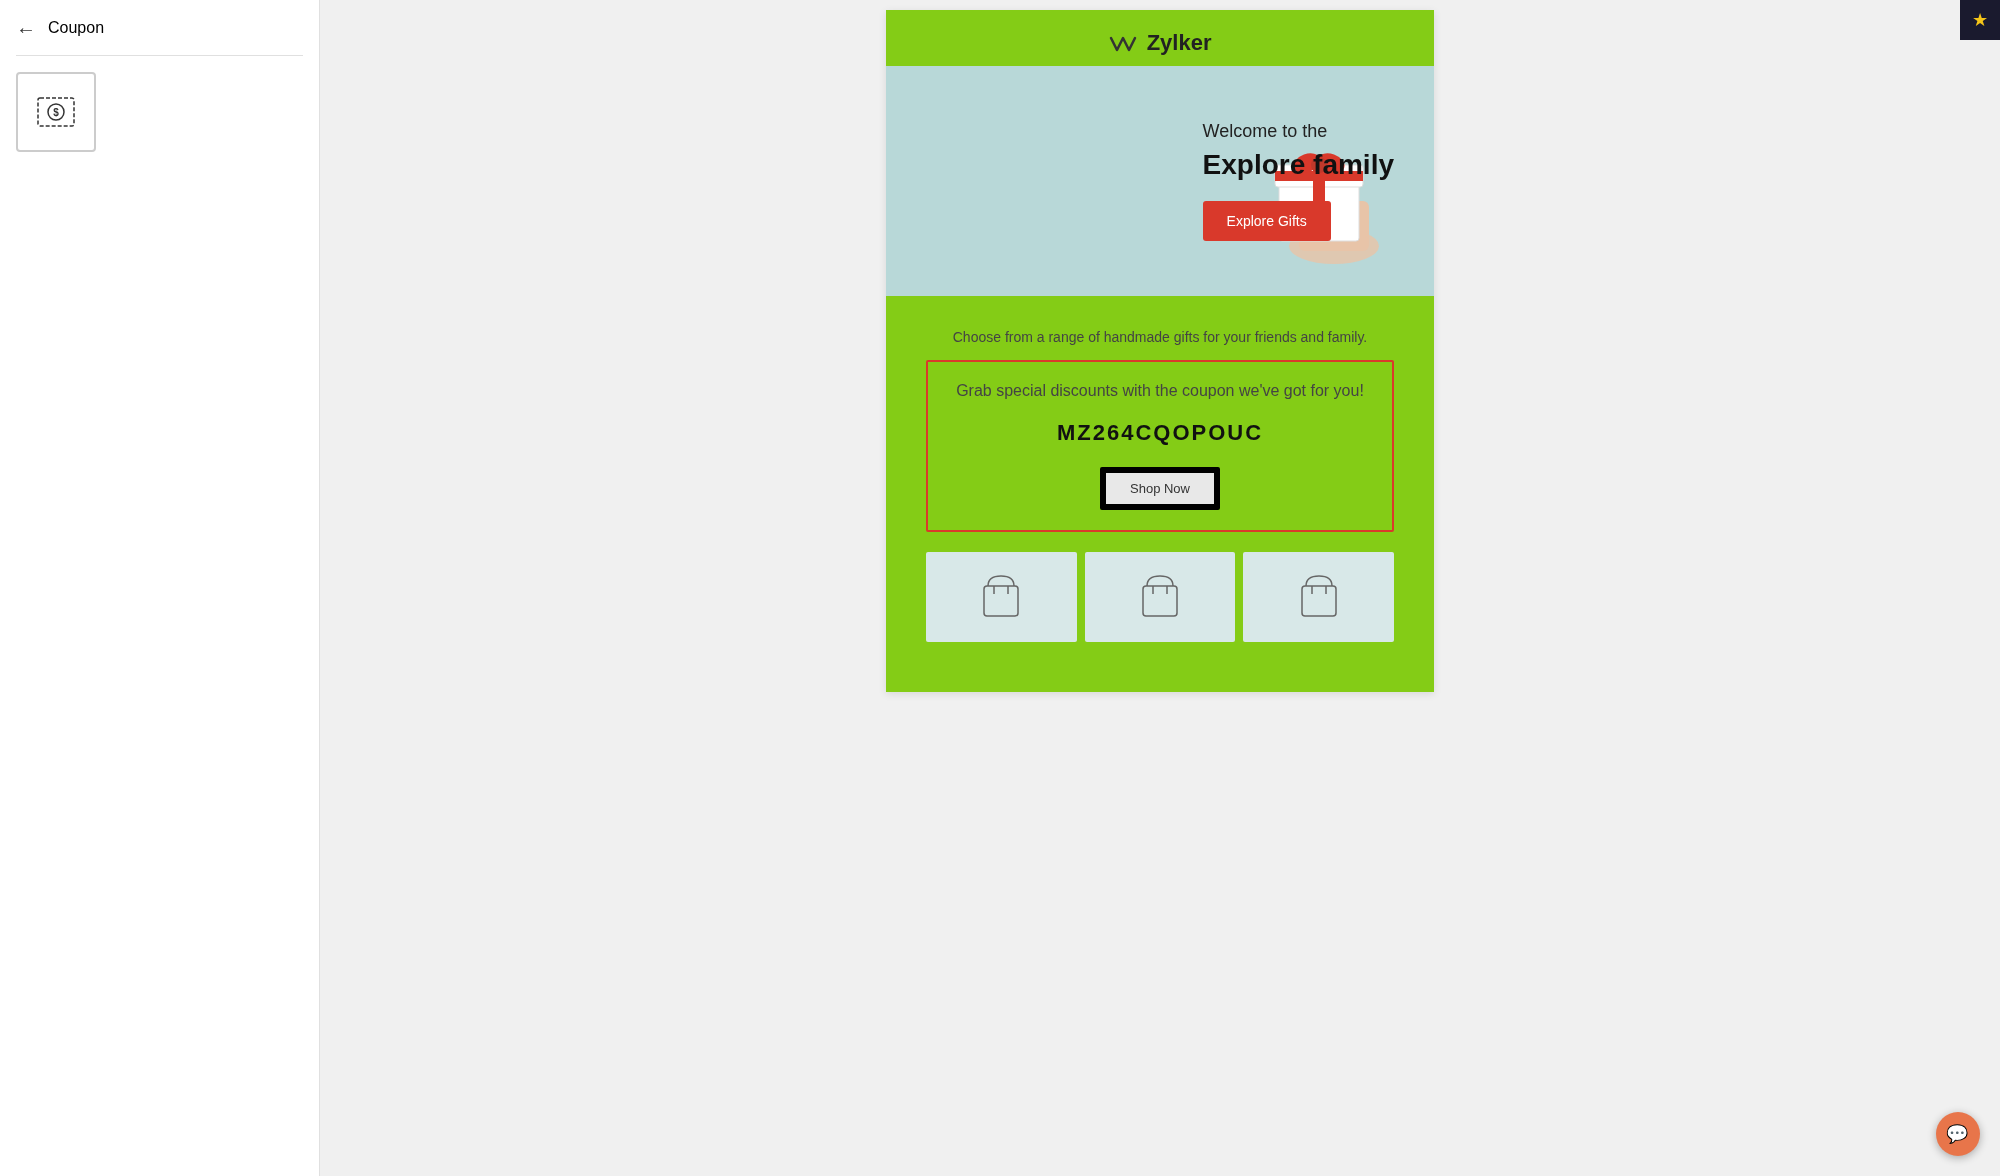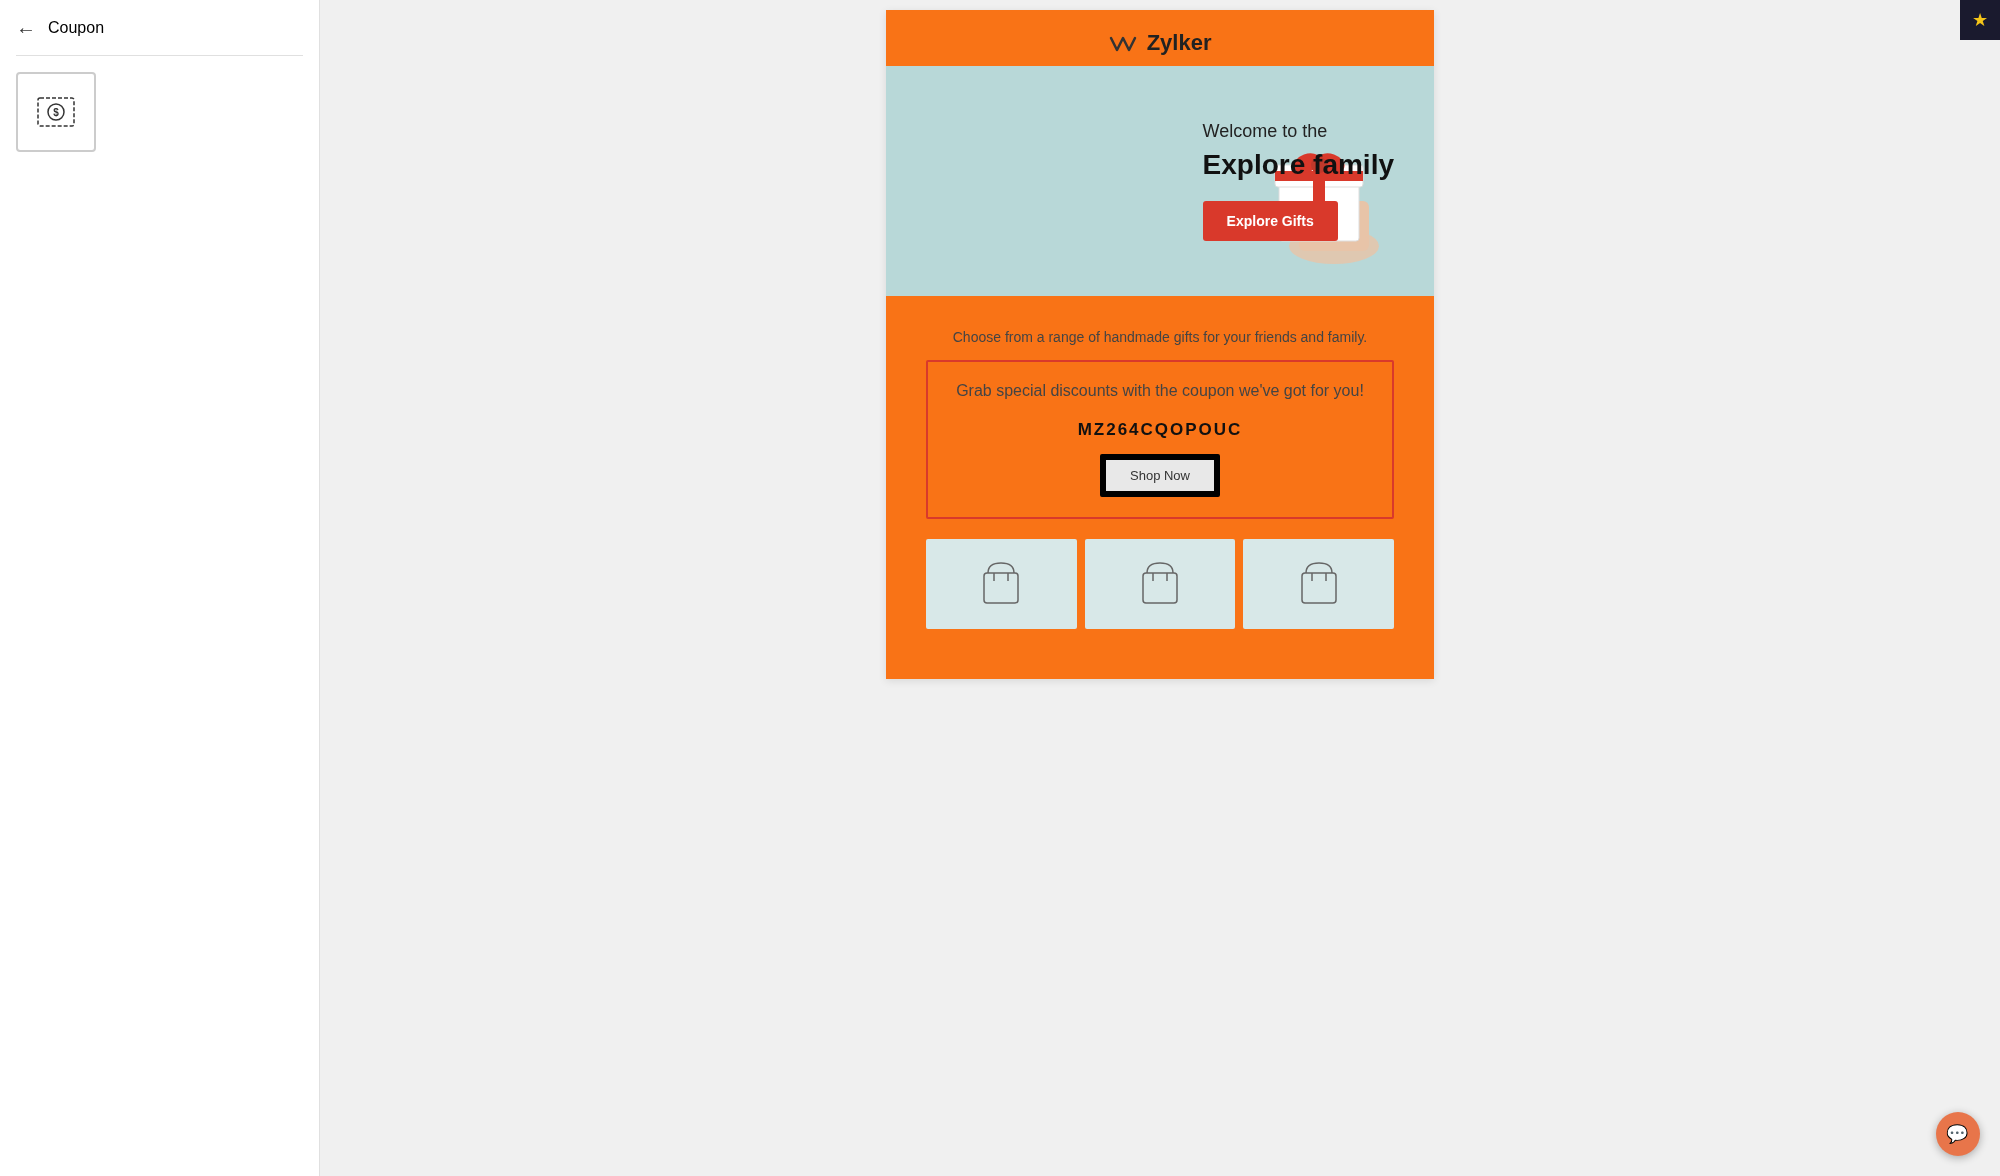--- a/index.html
+++ b/index.html
@@ -87,21 +87,21 @@
     }
 
     .star-icon {
       color: #f5c518;
       font-size: 18px;
     }
 
     
     .email-container {
       width: 548px;
-      background: #f97316;
+      background: #84cc16;
       margin-top: 10px;
       box-shadow: 0 2px 8px rgba(0,0,0,0.1);
     }
 
     
     .email-logo {
       text-align: center;
       padding: 20px 0 10px 0;
     }
 
@@ -136,21 +136,21 @@
       margin-bottom: 20px;
       line-height: 1.2;
     }
 
     .explore-btn {
       background: #d9392b;
       color: #fff;
       border: none;
       padding: 12px 24px;
       font-size: 14px;
-      font-weight: 700;
+      font-weight: 400;
       cursor: pointer;
       border-radius: 3px;
     }
 
     
     .gift-box-area {
       position: absolute;
       right: 20px;
       top: 20px;
       bottom: 20px;
@@ -195,25 +195,25 @@
       margin-bottom: 20px;
     }
 
     .coupon-promo-text {
       font-size: 16px;
       color: #444;
       margin-bottom: 20px;
     }
 
     .coupon-code {
-      font-size: 17px;
+      font-size: 22px;
       font-weight: bold;
       color: #111;
       letter-spacing: 2px;
-      margin-bottom: 14px;
+      margin-bottom: 21px;
     }
 
     .shop-now-btn {
       background: #e8e8e8;
       color: #333;
       border: 6px solid #000000;
       padding: 8px 24px;
       font-size: 13px;
       cursor: pointer;
       border-radius: 2px;

